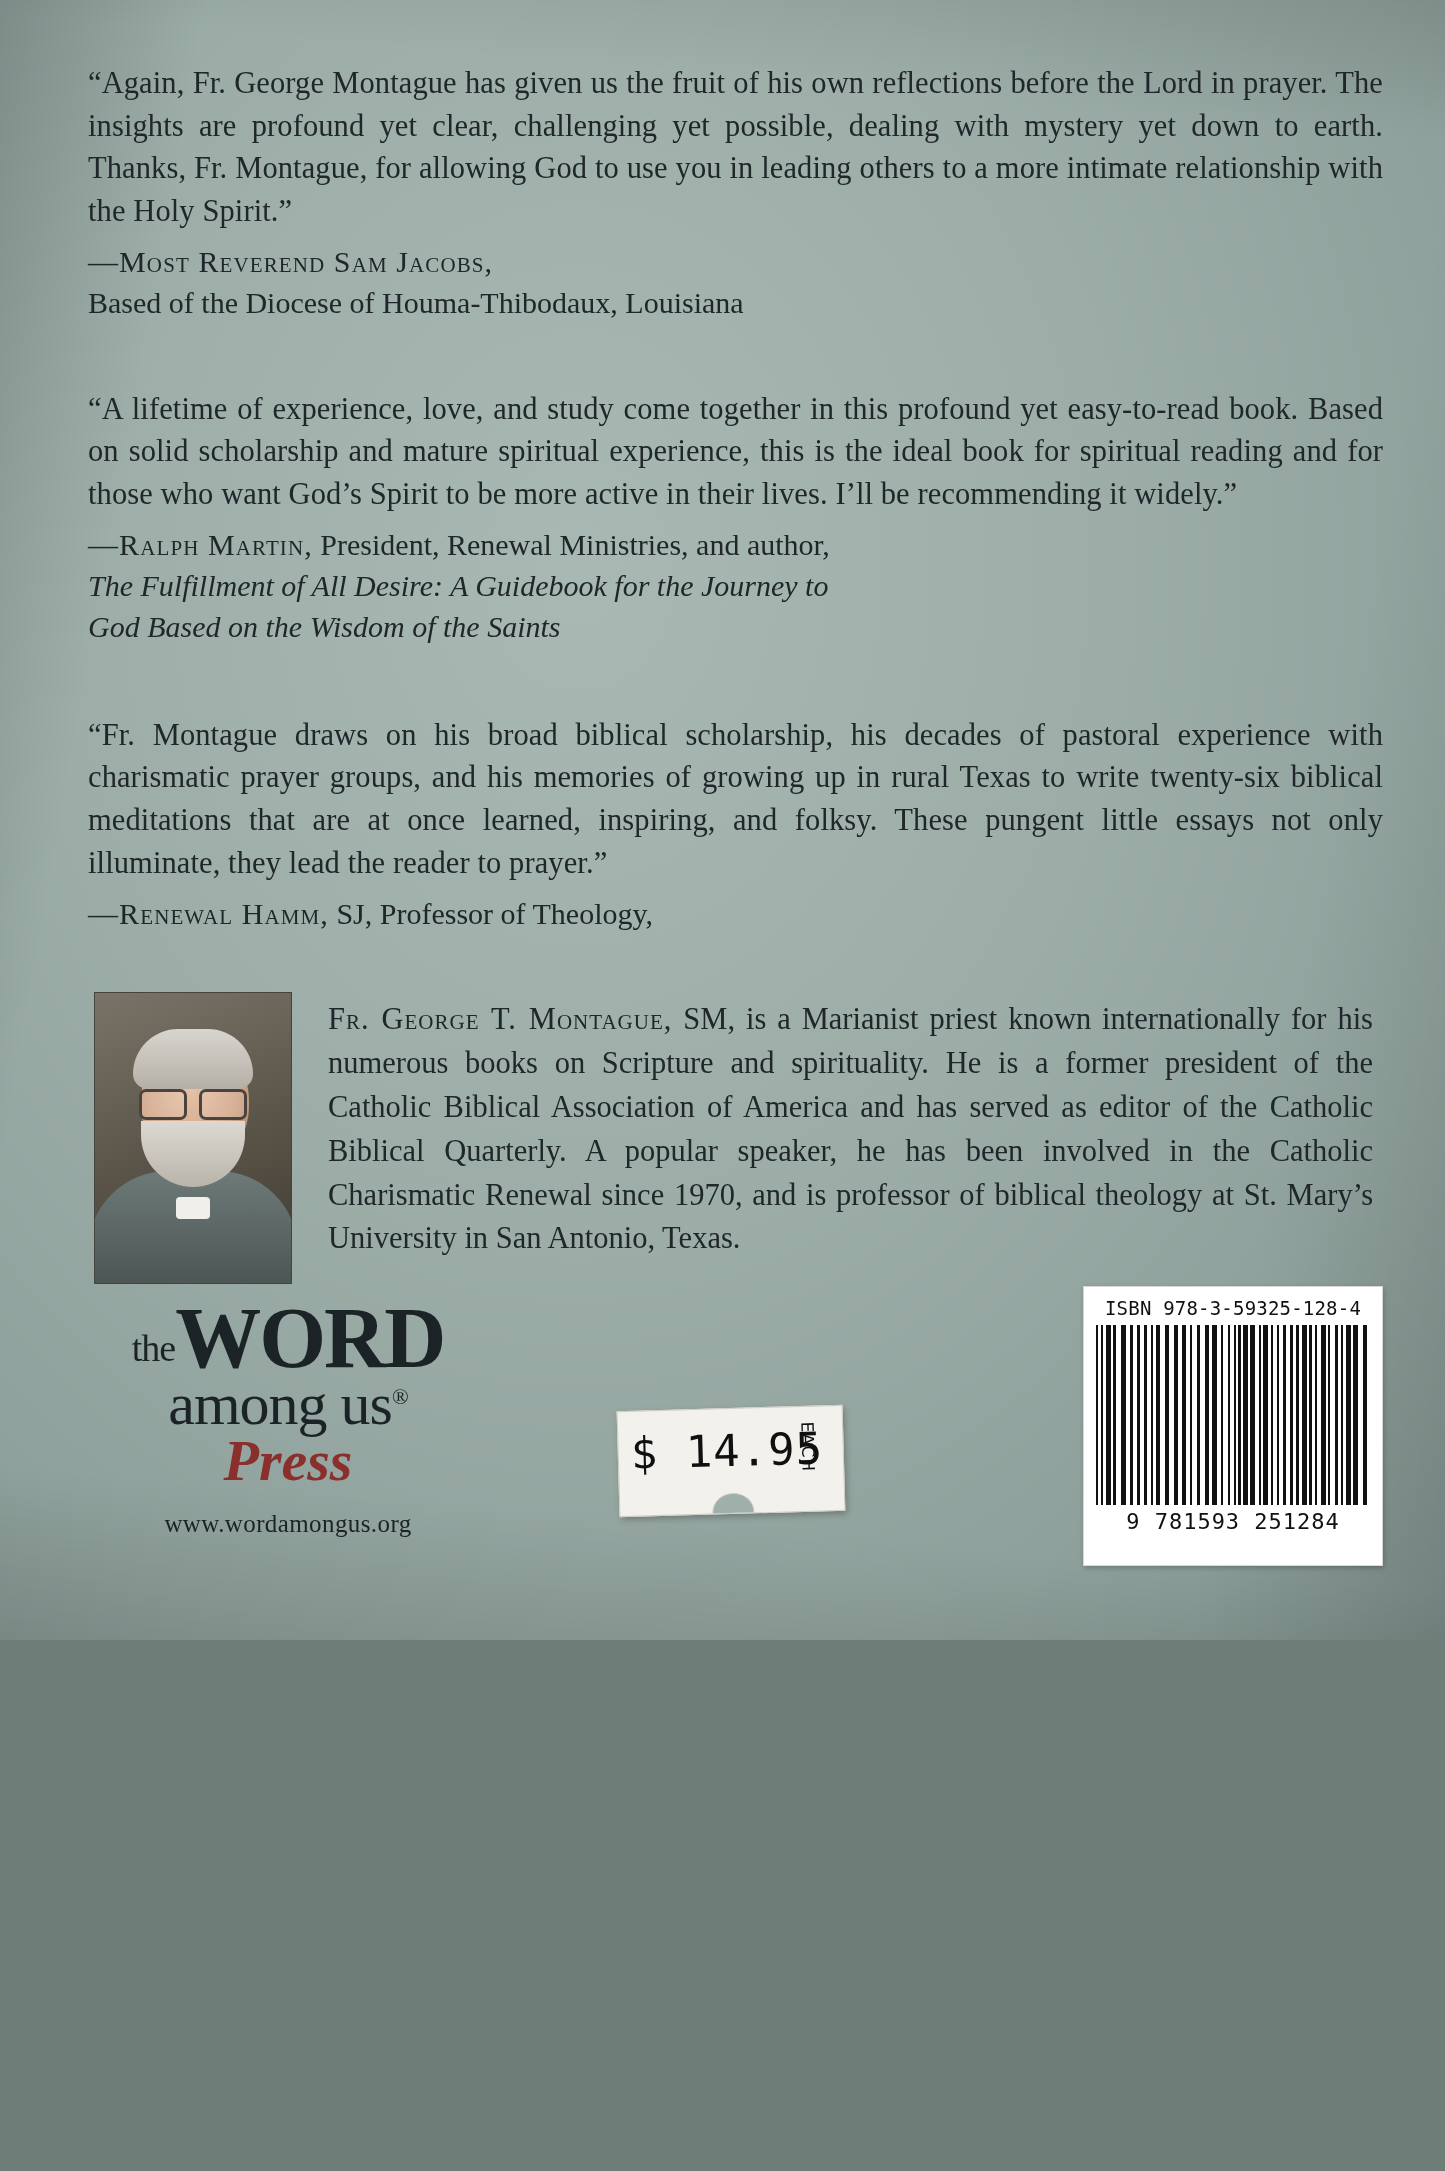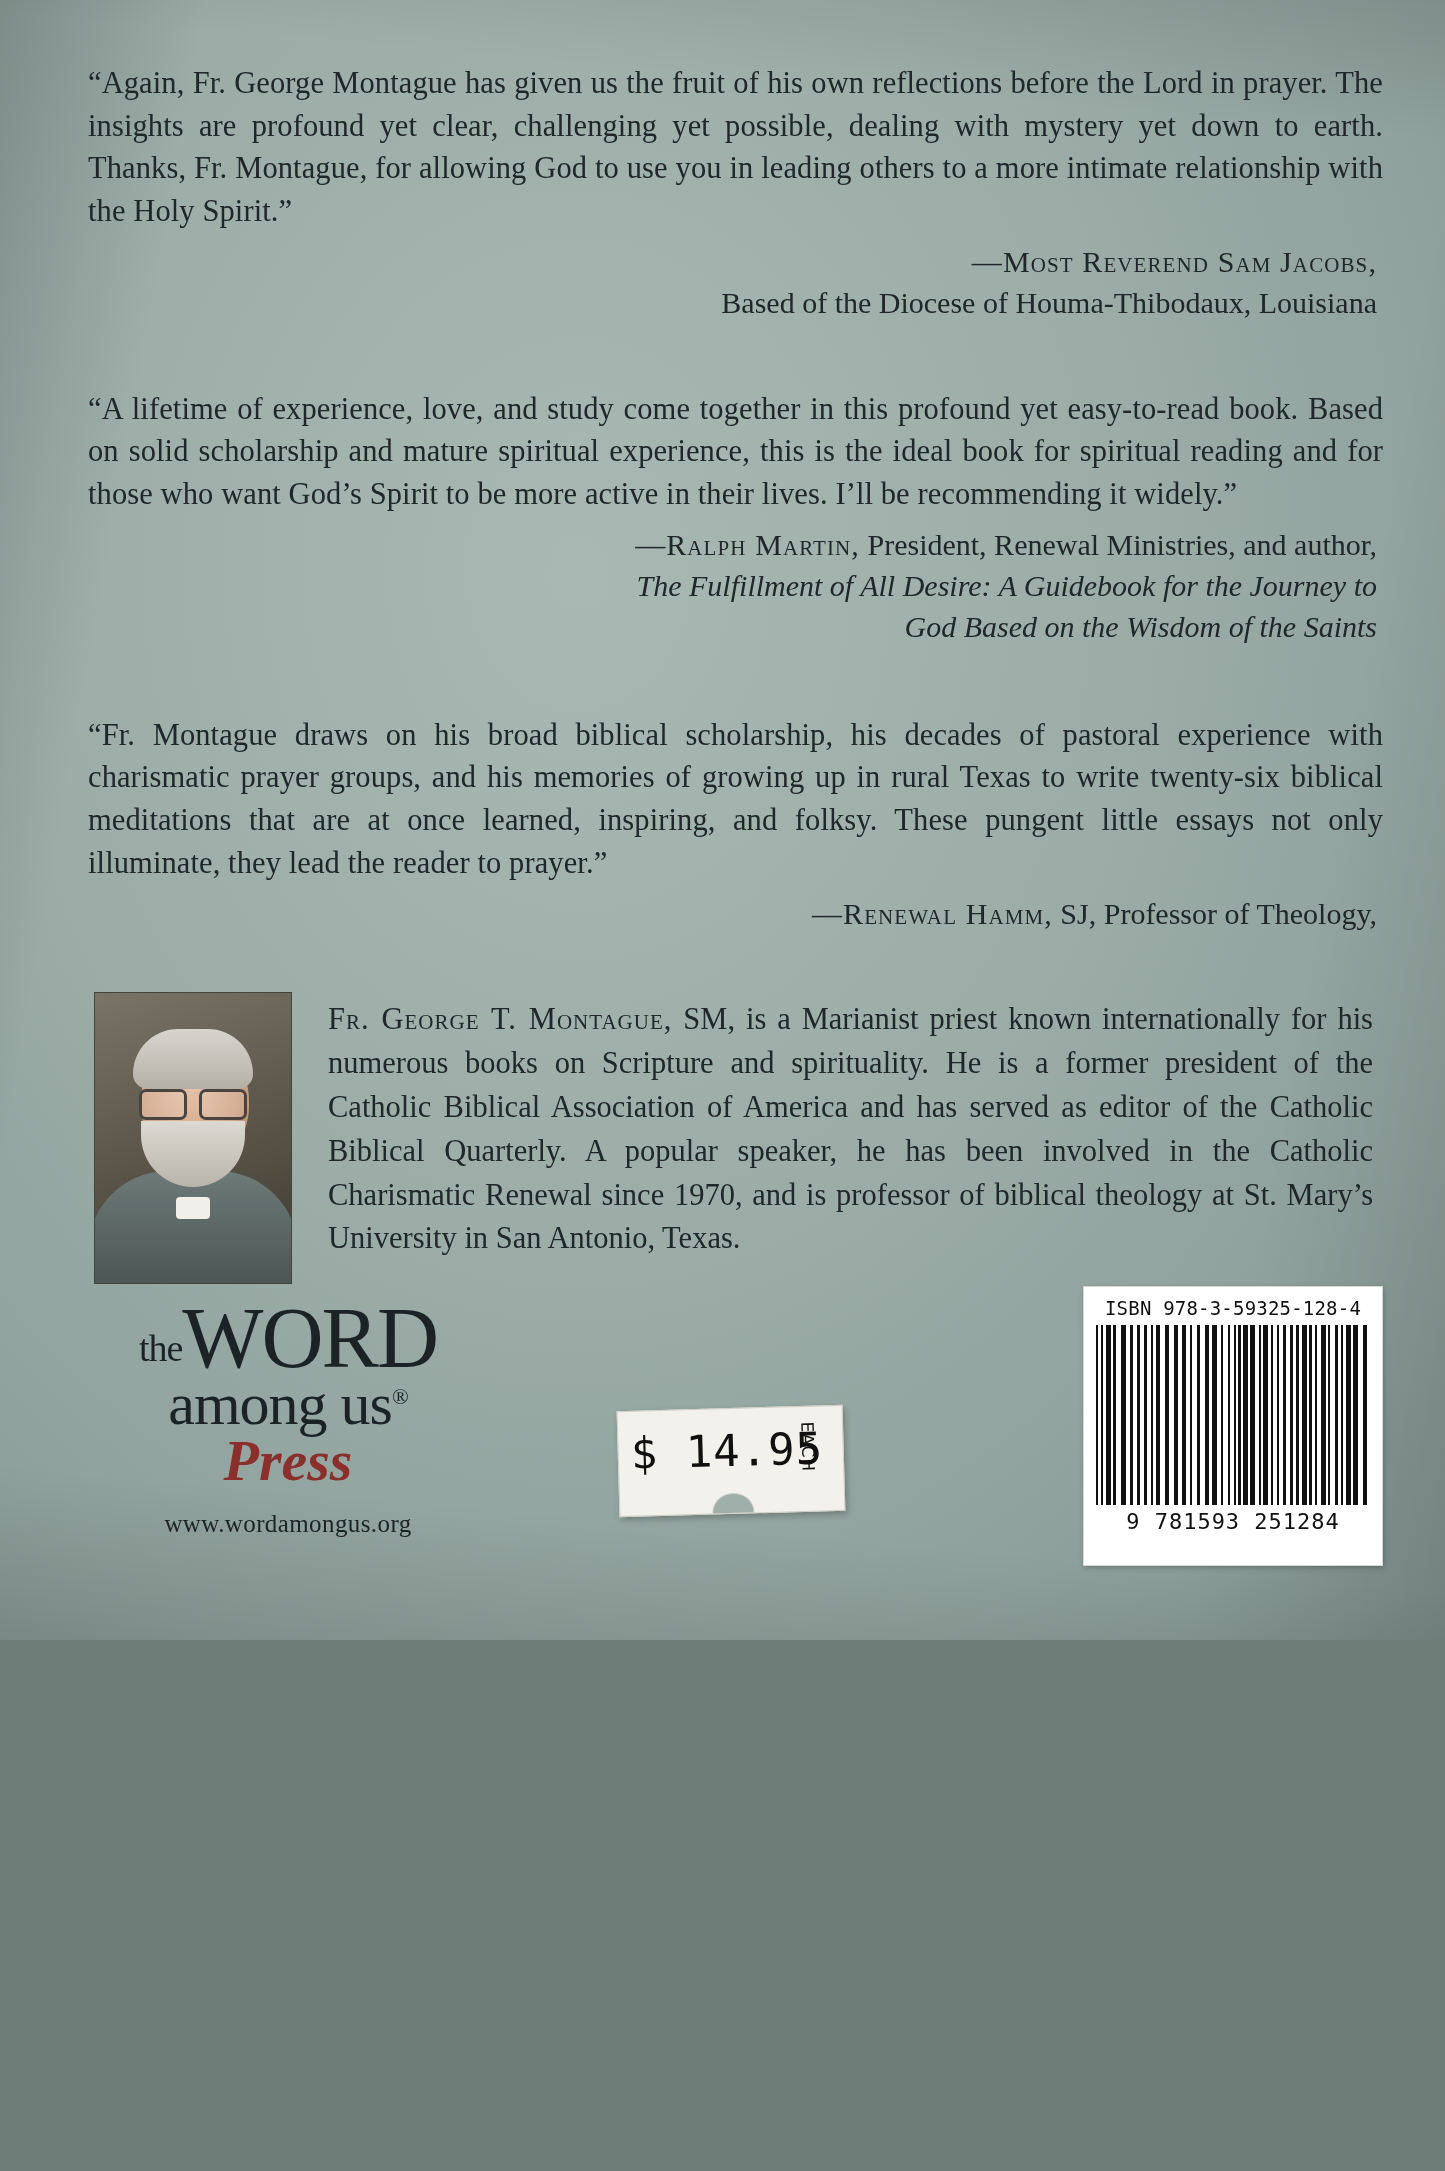--- a/index.html
+++ b/index.html
@@ -47,25 +47,24 @@
   .blurb p.quote {
     margin: 0;
     font-size: 30.5px;
     line-height: 1.40;
     color: #20272a;
     text-align: justify;
     text-justify: inter-word;
     letter-spacing: 0.1px;
   }
   .attrib {
-    margin: 8px 0 0 0;
+    margin: 8px 13px 0 0;
     font-size: 30px;
     line-height: 1.38;
     color: #20272a;
-    text-align: right;
     padding-right: 6px;
   }
   .attrib .smallcaps {
     font-variant: small-caps;
     letter-spacing: 1.1px;
   }
   .attrib .ital {
     font-style: italic;
   }
   .attrib-line {
@@ -195,21 +194,21 @@
     letter-spacing: 0px;
     white-space: nowrap;
   }
   .logo .line1 .the {
     font-size: 38px;
     vertical-align: 6px;
     letter-spacing: -1px;
   }
   .logo .line1 .word {
     font-size: 86px;
-    font-weight: normal;
+    font-weight: bold;
     letter-spacing: -2px;
   }
   .logo .line2 {
     font-size: 60px;
     margin-top: -18px;
     letter-spacing: -1px;
     white-space: nowrap;
   }
   .logo .line2 .reg {
     font-size: 22px;

